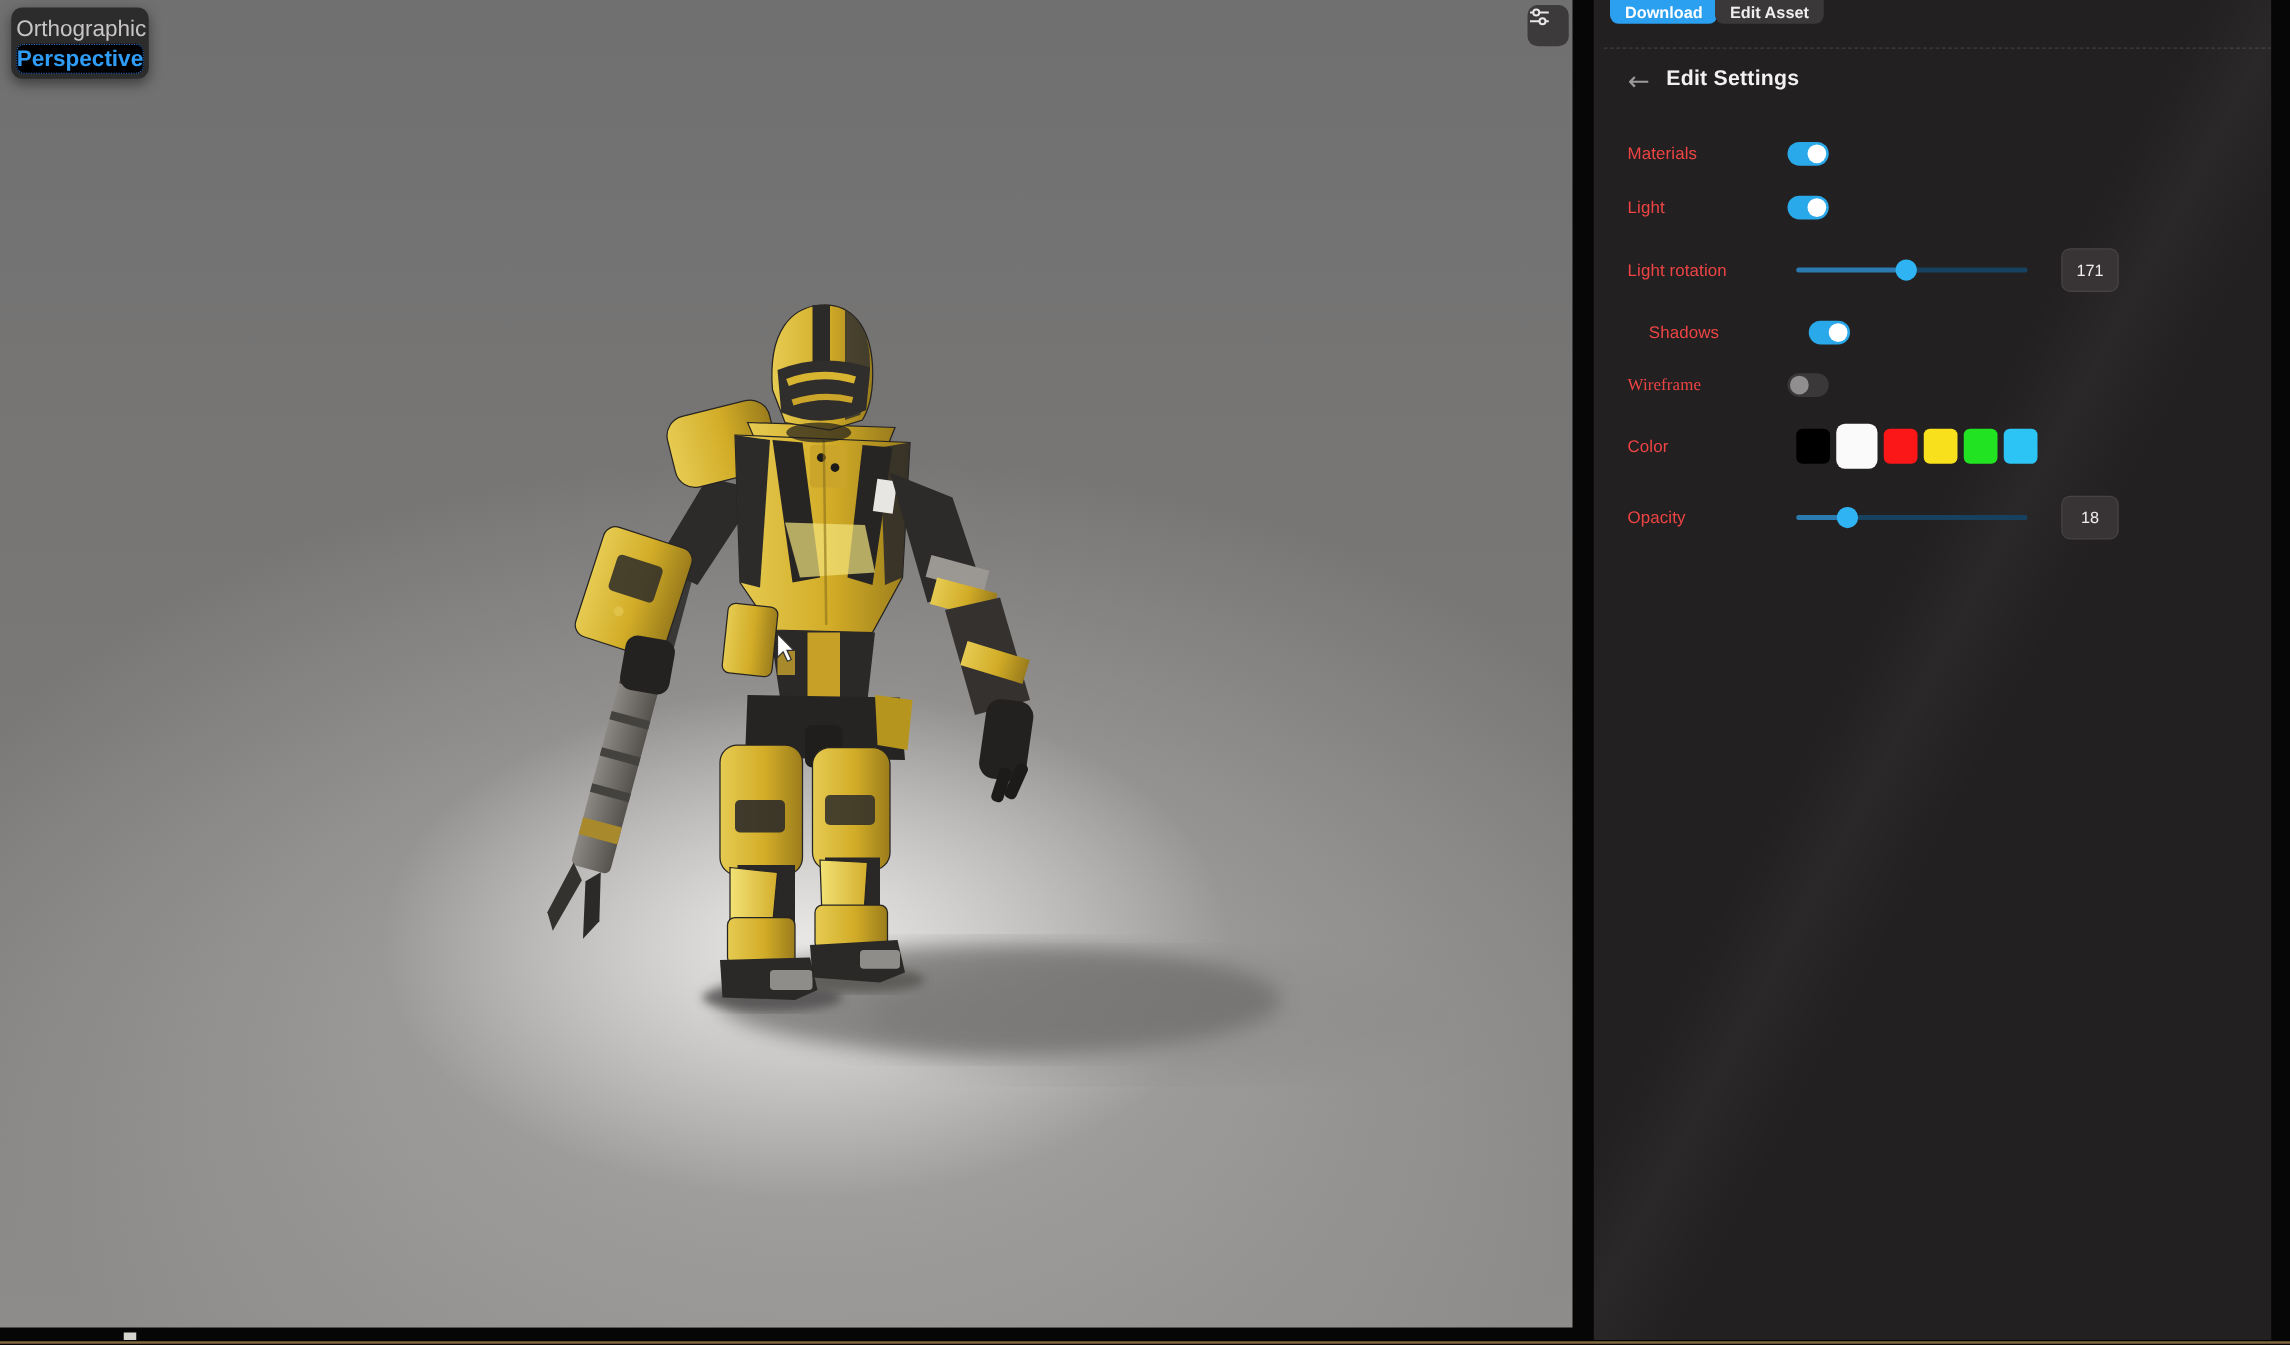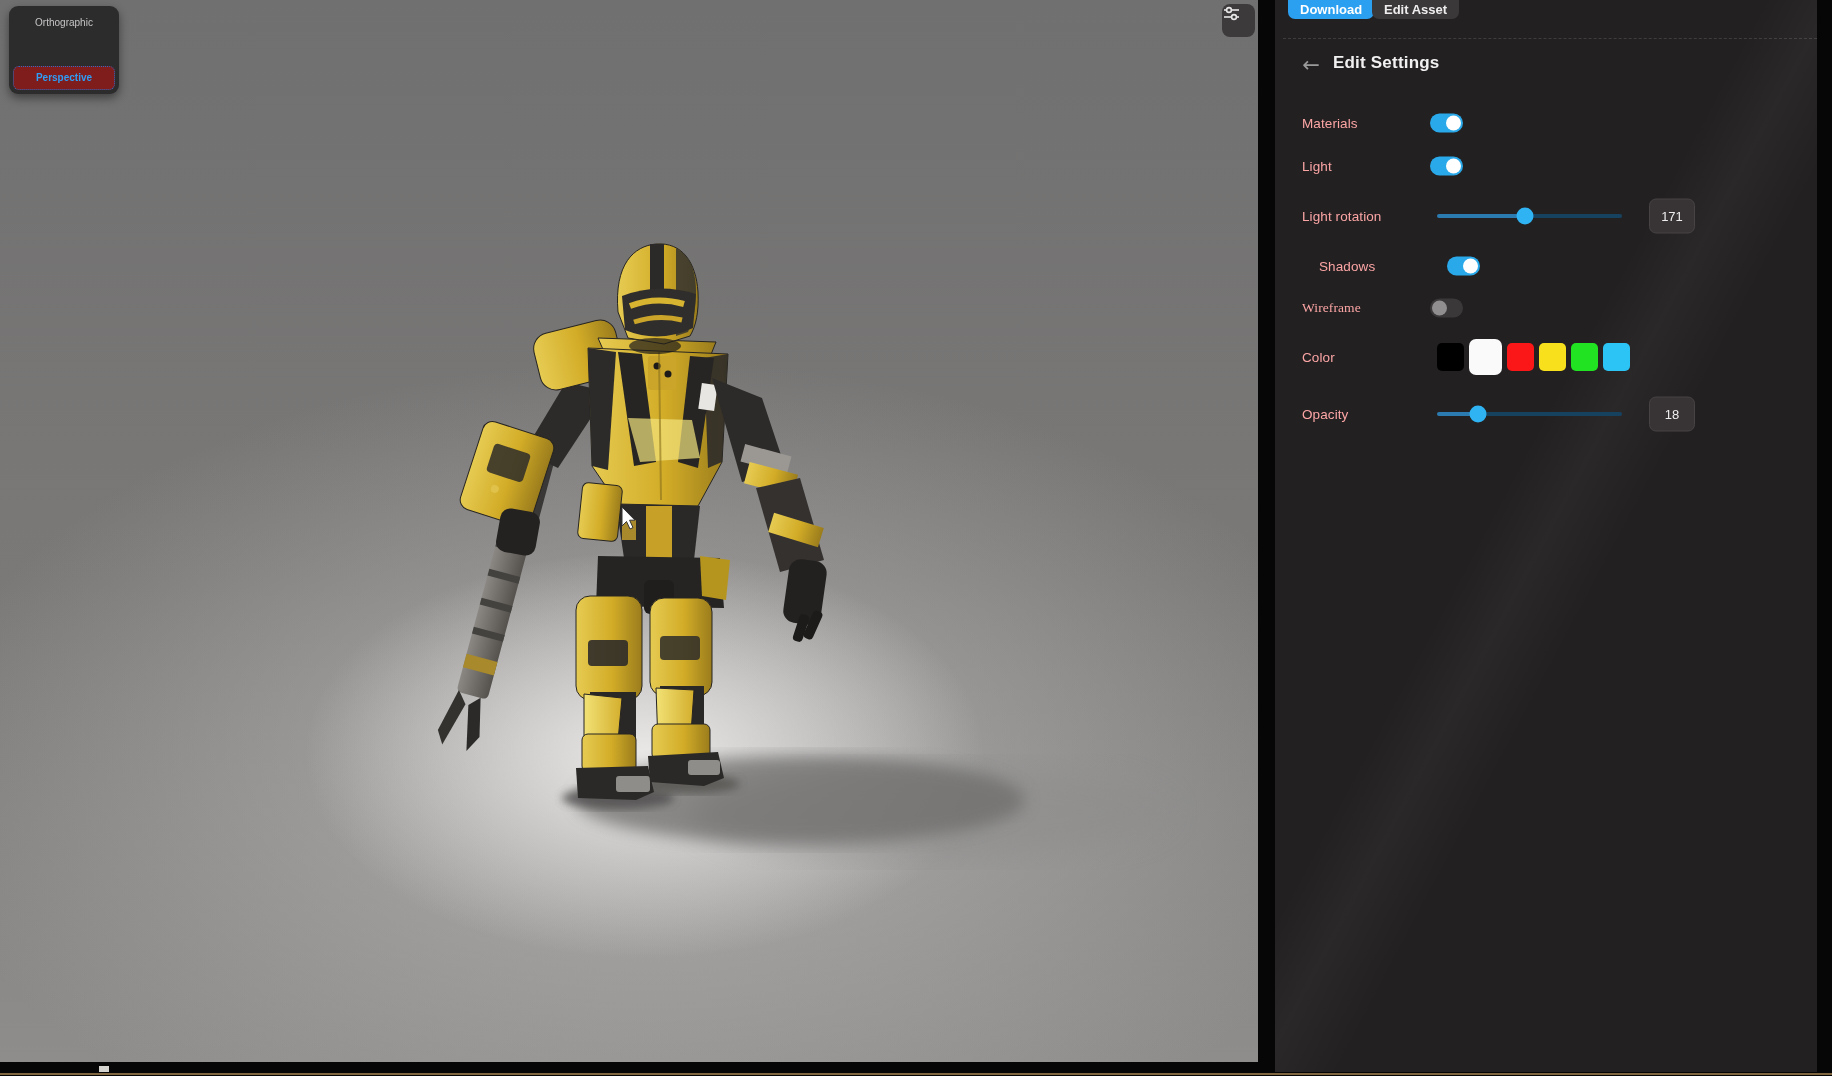--- a/index.html
+++ b/index.html
@@ -15,26 +15,26 @@
       linear-gradient(180deg, #717070 0%, #7a7978 55%, #8e8d8b 100%);
   }
   .viewport svg { position:absolute; inset:0; }
 
   
   .proj-popup {
     position:absolute; left:9px; top:6px; width:110px; padding:5px 4px 4px 4px;
     background:#2d2c2c; border-radius:9px; box-shadow:0 4px 10px rgba(0,0,0,.45);
   }
   .proj-item {
-    height:24px; line-height:24px; text-align:center; font-size:10px;
+    height:24px; line-height:24px; text-align:center; font-size:18px;
     color:#c7c5c5; border-radius:6px; cursor:default;
   }
   .proj-item.selected {
-    color:#2f9cf5; font-weight:bold; background:#7f1d1d;
-    outline:1px dotted #2a6cc8; outline-offset:-1px;margin-top:31px;
+    color:#2f9cf5; font-weight:bold; background:#000000;
+    outline:1px dotted #2a6cc8; outline-offset:-1px;
   }
 
   
   .settings-btn {
     position:absolute; left:1222px; top:4px; width:33px; height:33px;
     background:#3d3a3b; border-radius:8px; display:flex; align-items:center; justify-content:center;
   }
 
   
   .bottom-chip { position:absolute; left:99px; top:1066px; width:10px; height:6px; background:#d6d4cf; }
@@ -69,21 +69,21 @@
     cursor:pointer; font-family:"DejaVu Sans", sans-serif;
   }
   .panel-title {
     position:absolute; left:58px; top:3px; font-size:17px; font-weight:bold; color:#f2f1f1;
     letter-spacing:.2px;
   }
 
   .row { position:absolute; left:0; width:100%; }
   .row .label {
     position:absolute; left:27px; top:50%; transform:translateY(-50%);
-    font-size:13.5px; color:#fca5a5; letter-spacing:.1px; white-space:nowrap;
+    font-size:13.5px; color:#ef4444; letter-spacing:.1px; white-space:nowrap;
   }
 
   
   .toggle {
     position:absolute; left:155px; top:50%; transform:translateY(-50%);
     width:33px; height:19px; border-radius:10px; background:#3b3839; cursor:pointer;
   }
   .toggle .knob {
     position:absolute; top:2px; left:2px; width:15px; height:15px; border-radius:50%;
     background:#918e8f; transition:none;

